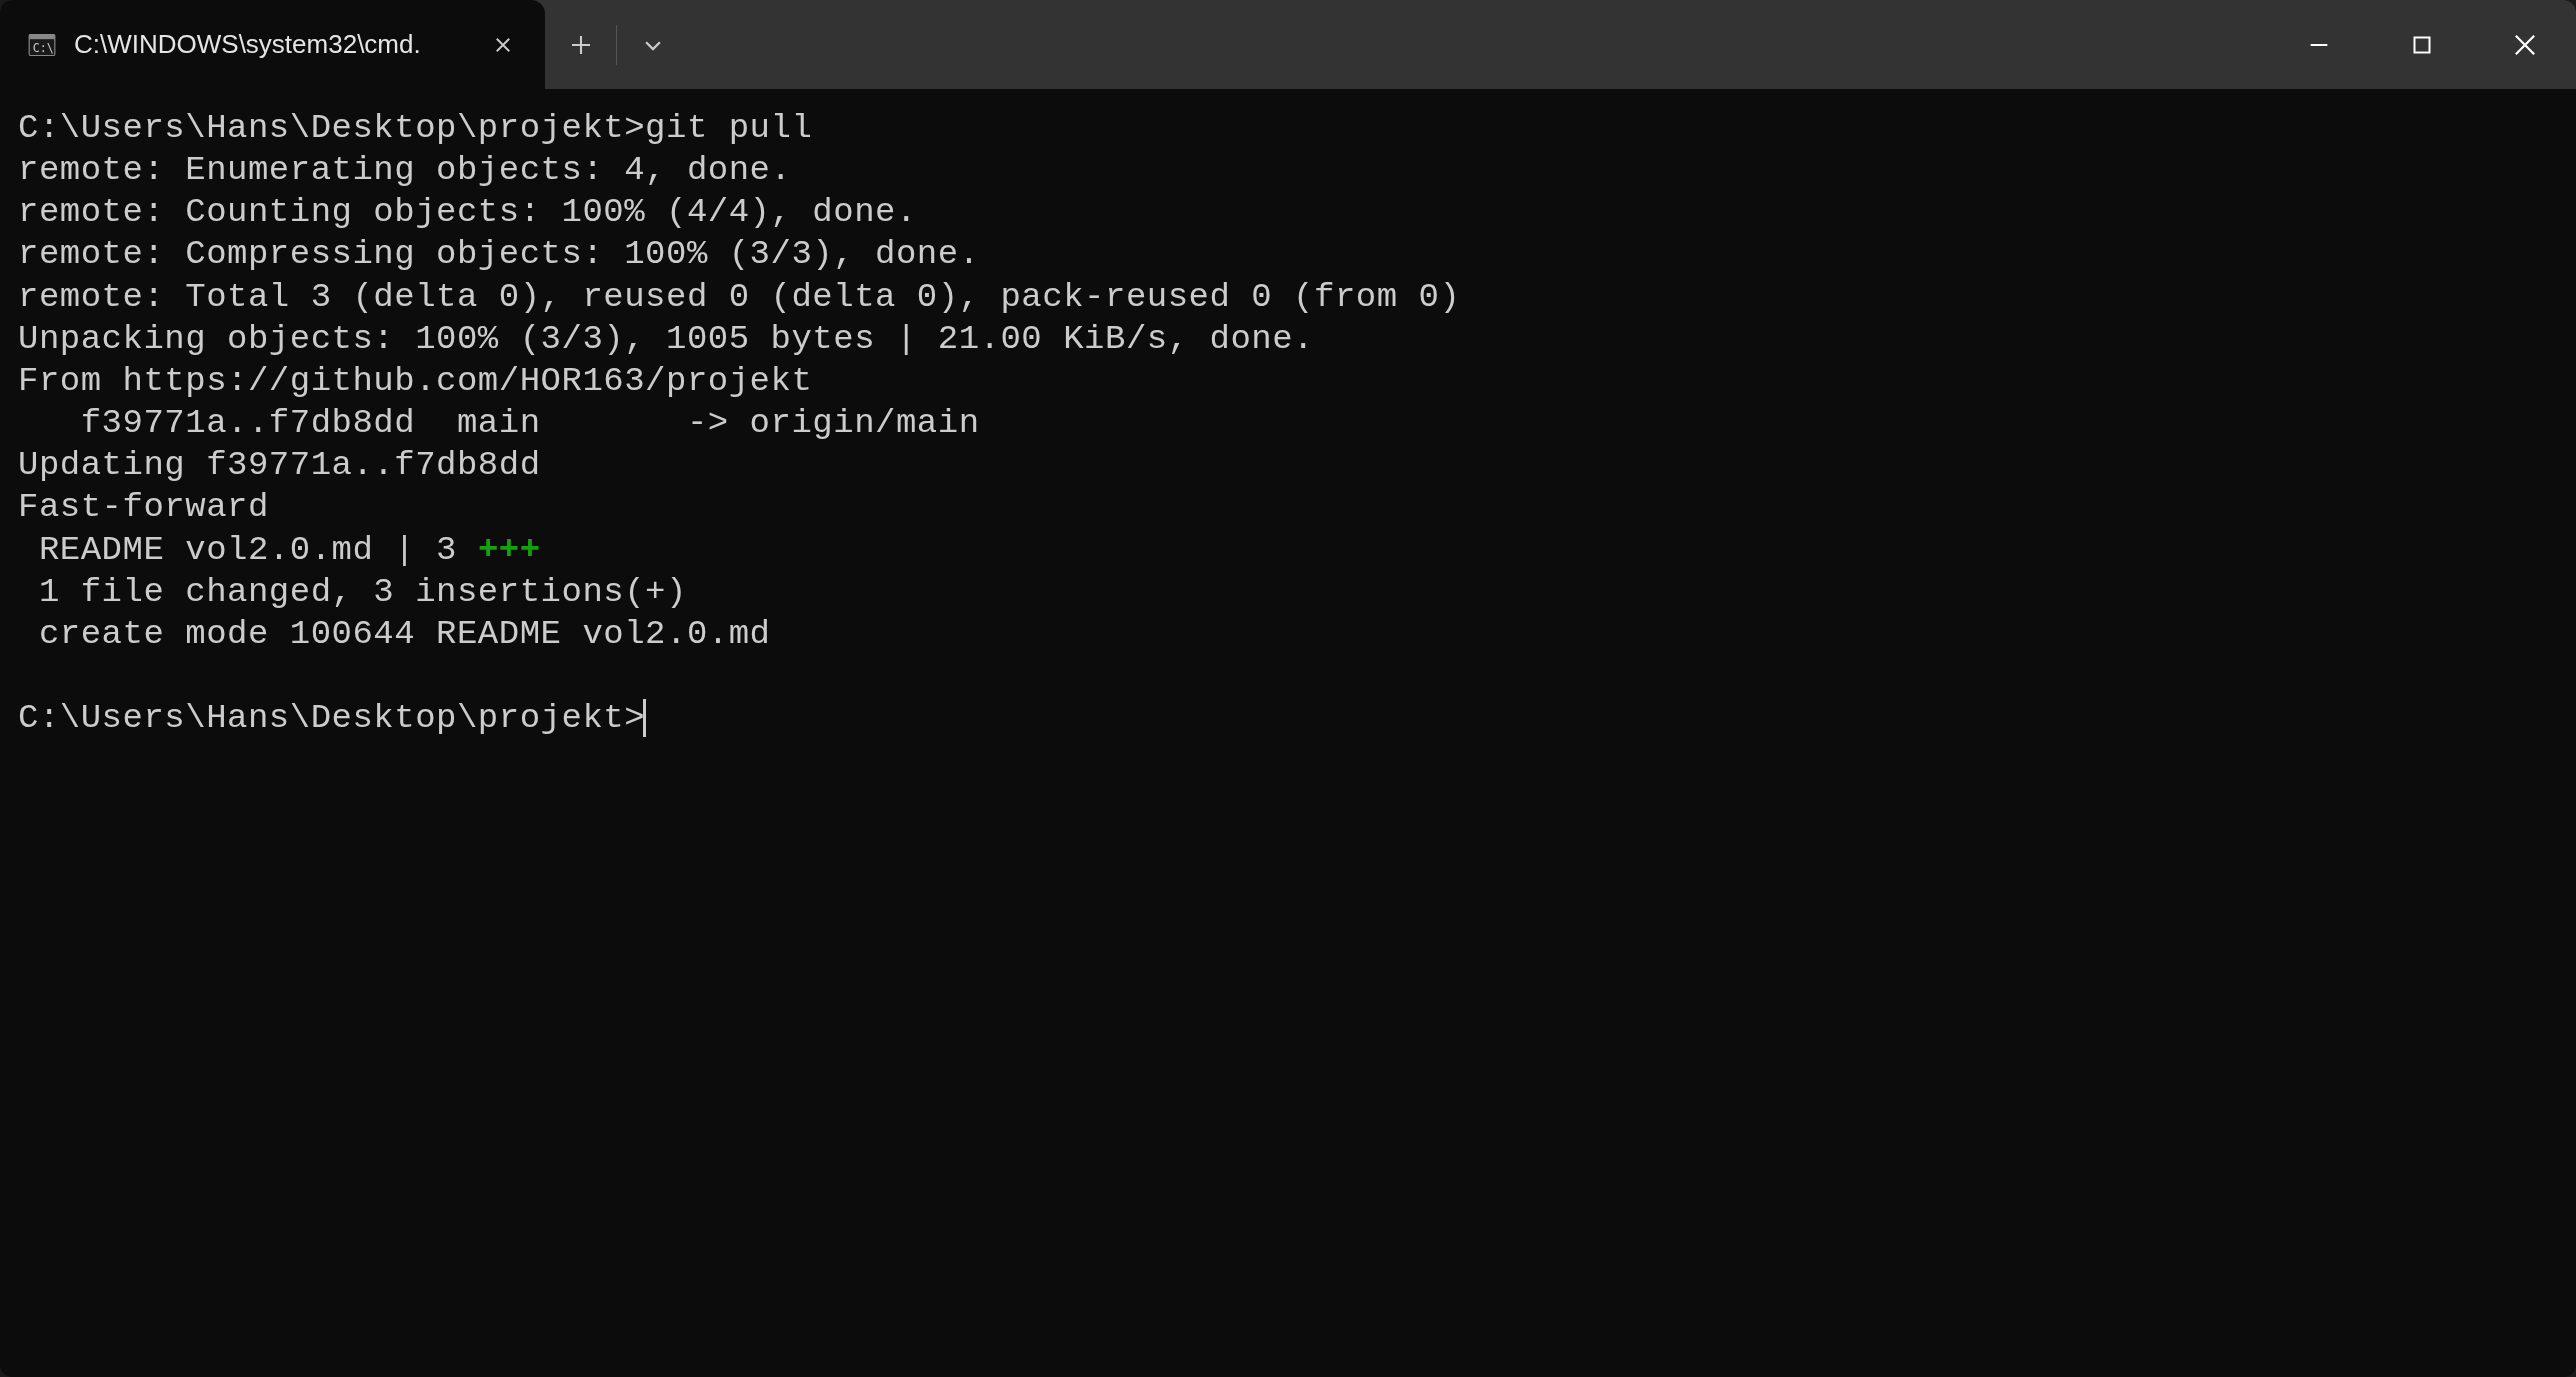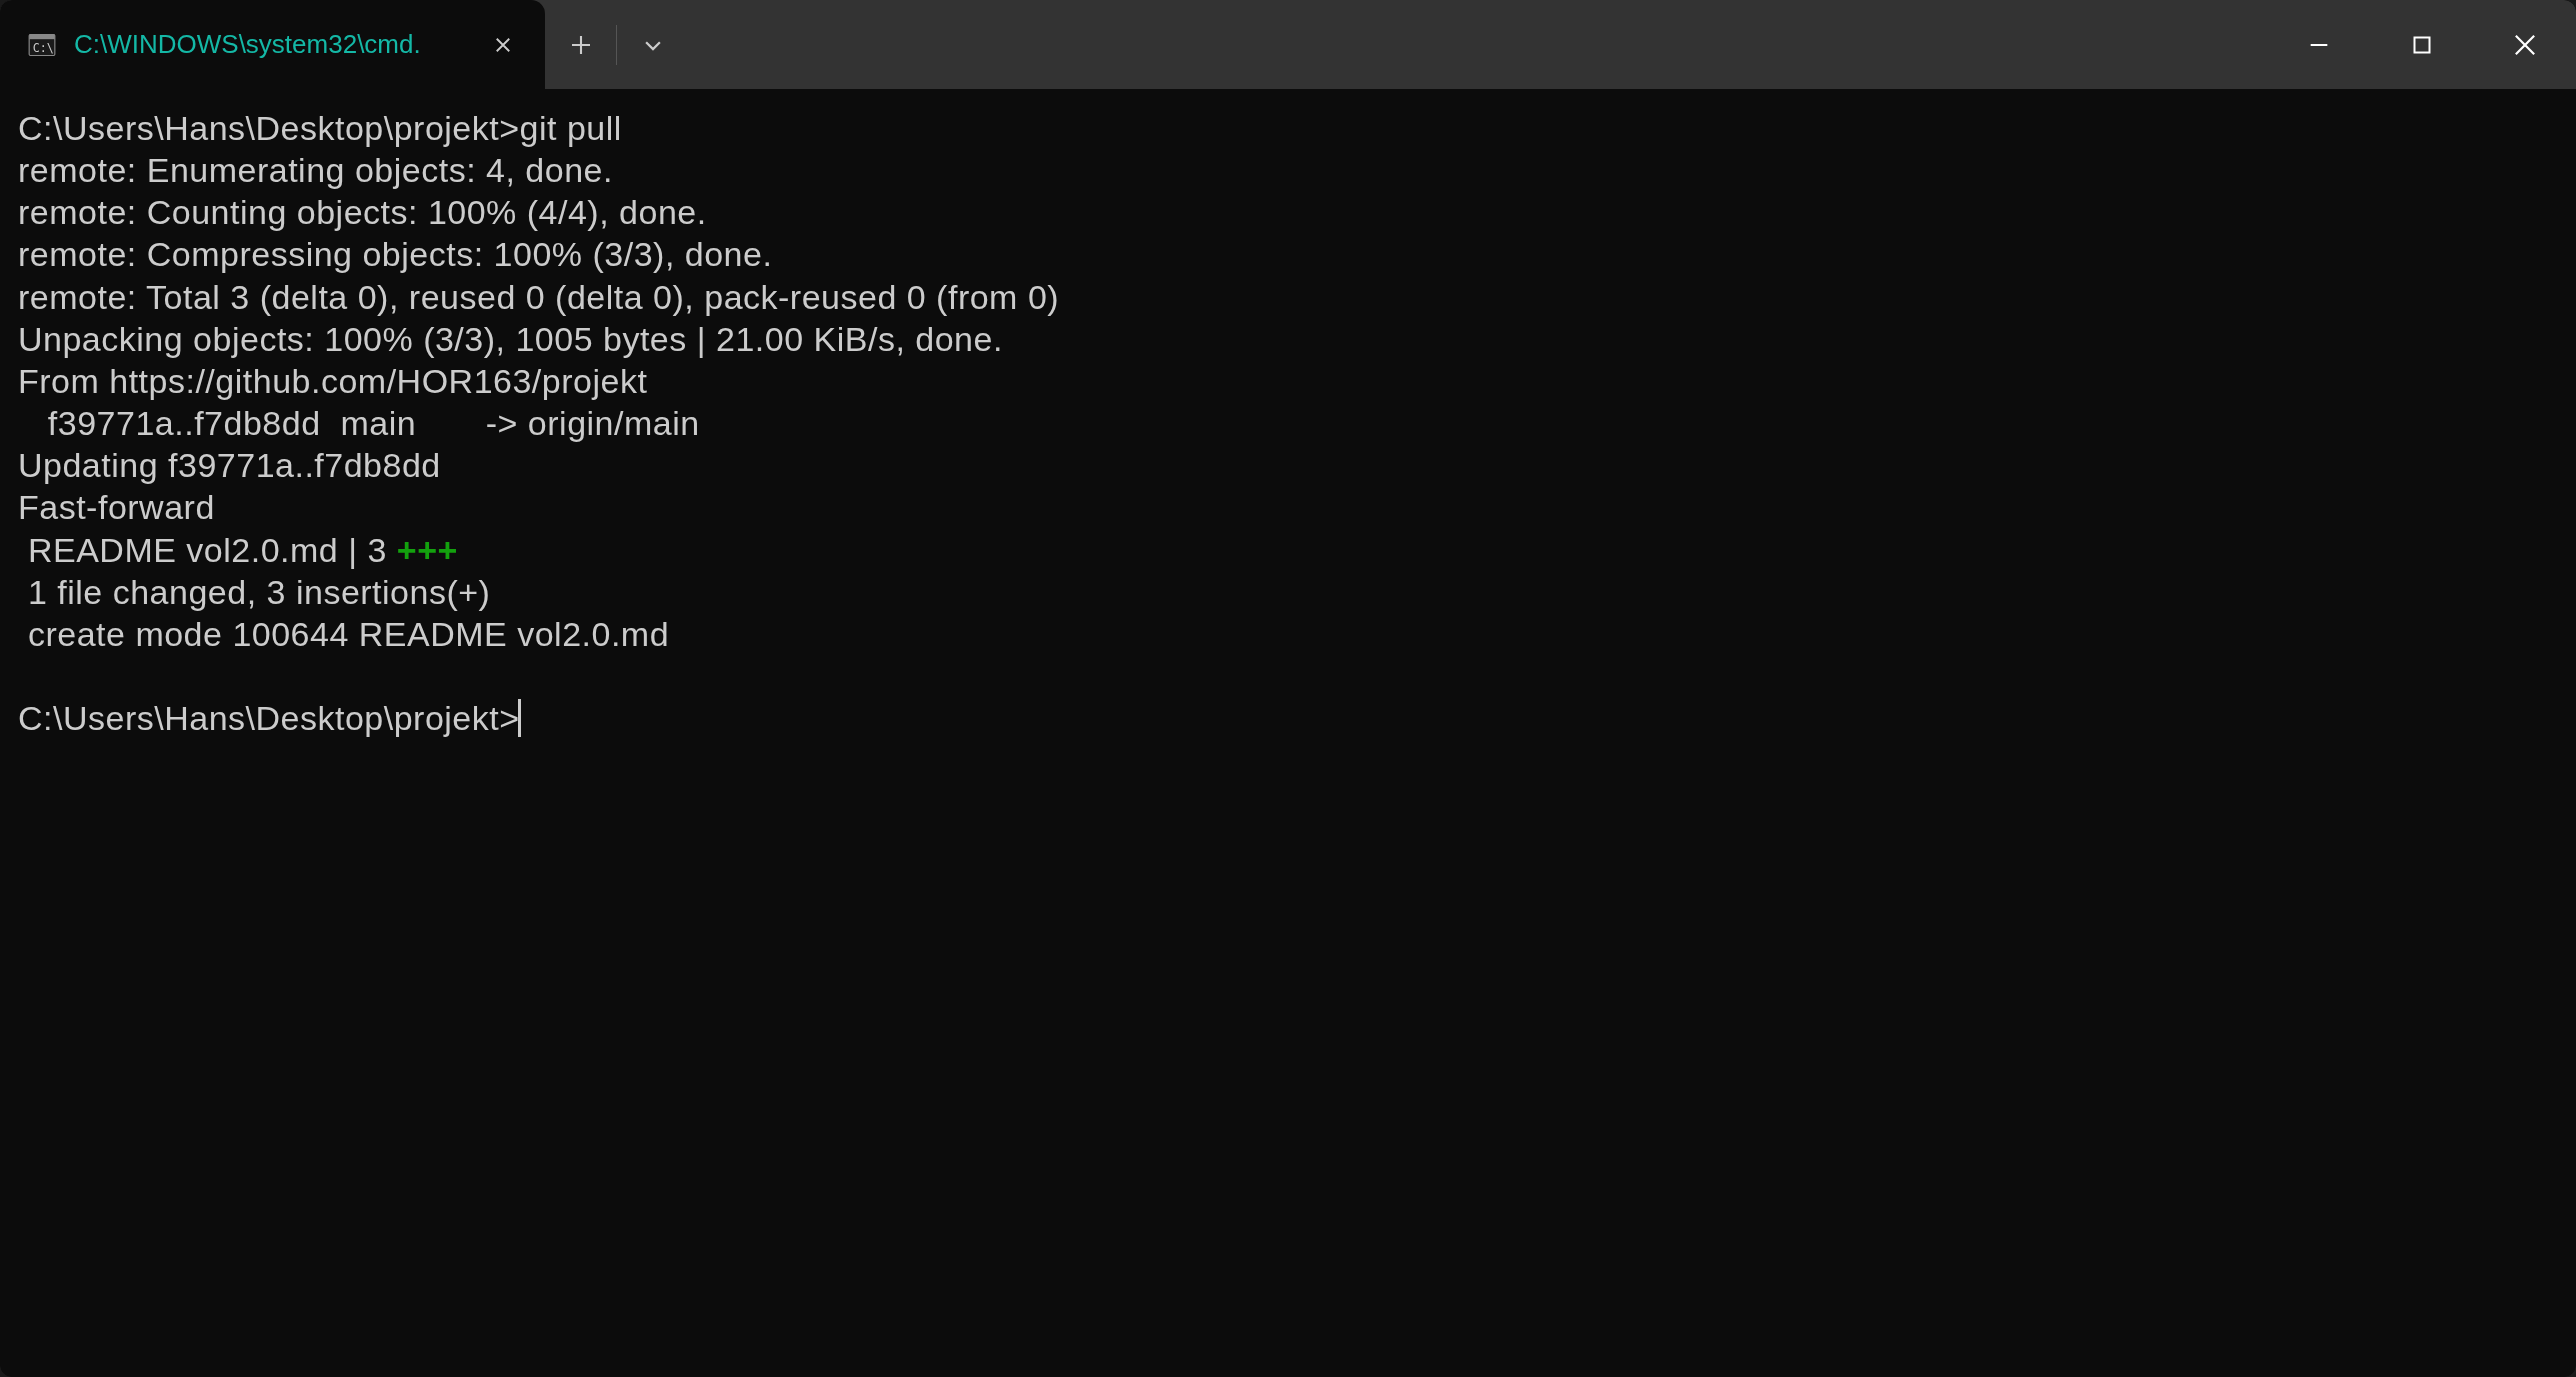--- a/index.html
+++ b/index.html
@@ -54,21 +54,21 @@
       align-items: center;
       justify-content: center;
     }
     
     .tab-icon svg {
       width: 28px;
       height: 28px;
     }
     
     .tab-title {
-      color: #14b8a6;
+      color: #e5e5e5;
       font-size: 26px;
       font-weight: 500;
       flex: 1;
       white-space: nowrap;
       overflow: hidden;
       text-overflow: ellipsis;
     }
     
     .tab-close {
       width: 36px;
@@ -117,21 +117,21 @@
       display: flex;
       align-items: center;
       justify-content: center;
       cursor: pointer;
       color: #ffffff;
     }
     
     .terminal-content {
       flex: 1;
       padding: 18px 18px;
-      font-family: Liberation Sans, sans-serif;
+      font-family: Liberation Mono, monospace;
       font-size: 34px;
       line-height: 1.24;
       color: #cccccc;
       white-space: pre;
       overflow: hidden;
       letter-spacing: 0.5px;
     }
     
     .term-line {
       white-space: pre;

